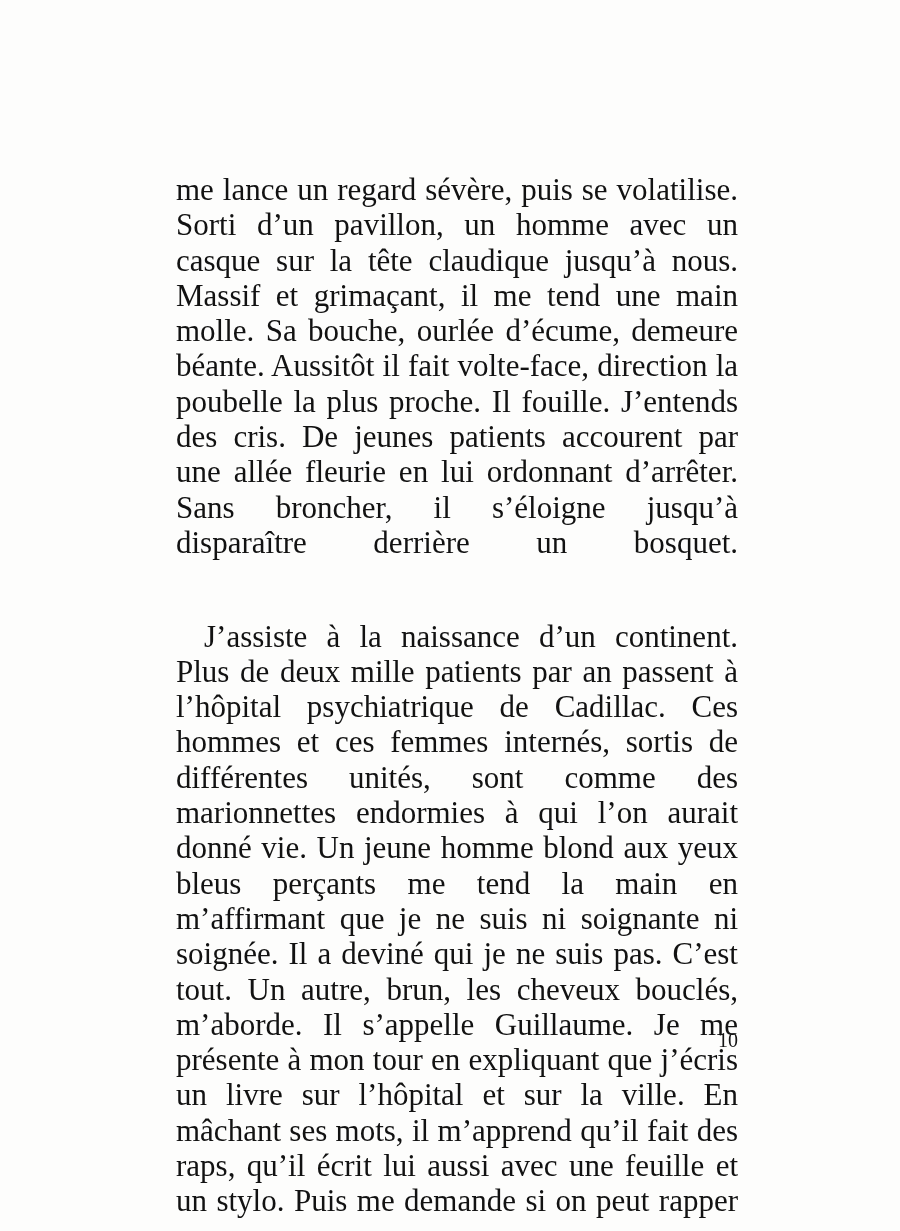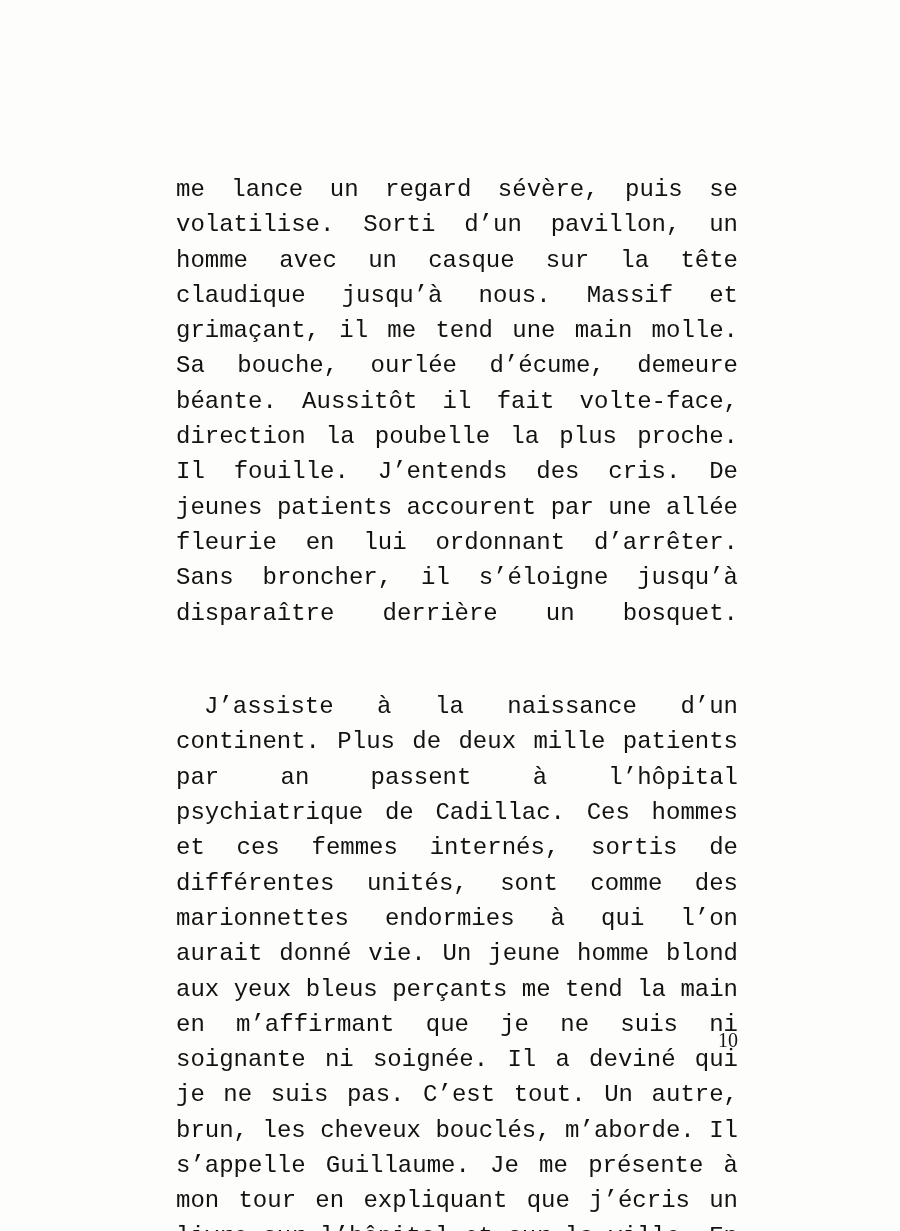--- a/index.html
+++ b/index.html
@@ -24,27 +24,27 @@
     background: #fdfdfc;
   }
   .text-block {
     position: absolute;
     left: 176px;
     top: 172px;
     width: 562px;
   }
   .para {
     margin: 0;
-    font-size: 24px;
+    font-size: 31px;
     line-height: 35.3px;
     text-align: justify;
     text-justify: inter-word;
     color: #121212;
     hyphens: manual;
-    font-family: Liberation Mono, monospace;
+    font-family: Liberation Serif, serif;
   }
   .para + .para {
     margin-top: 23px;
   }
   .para.indent {
     text-indent: 28px;
   }
   
   .para::after {
     content: "";

